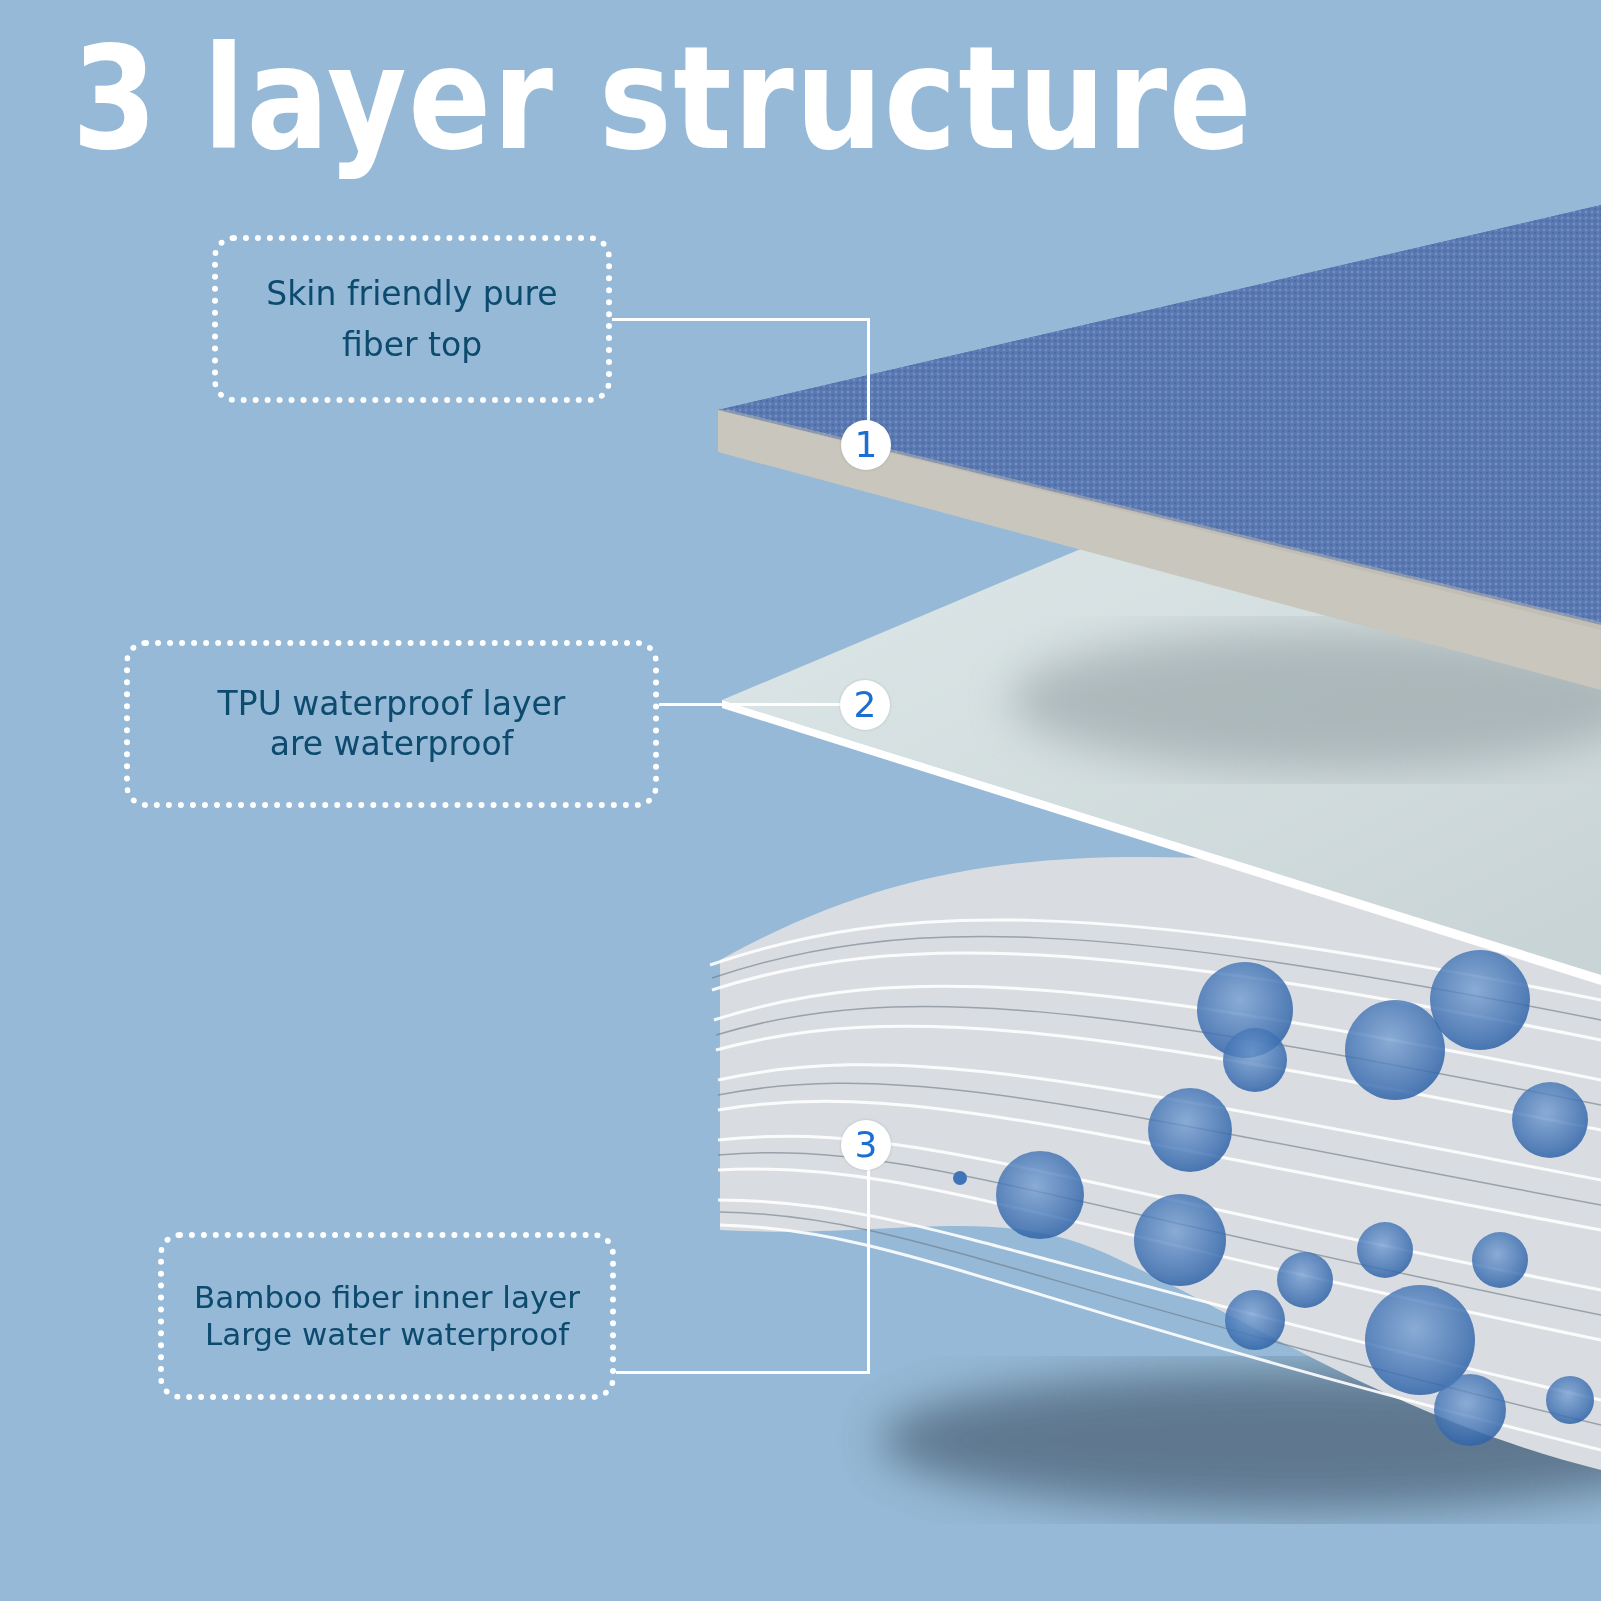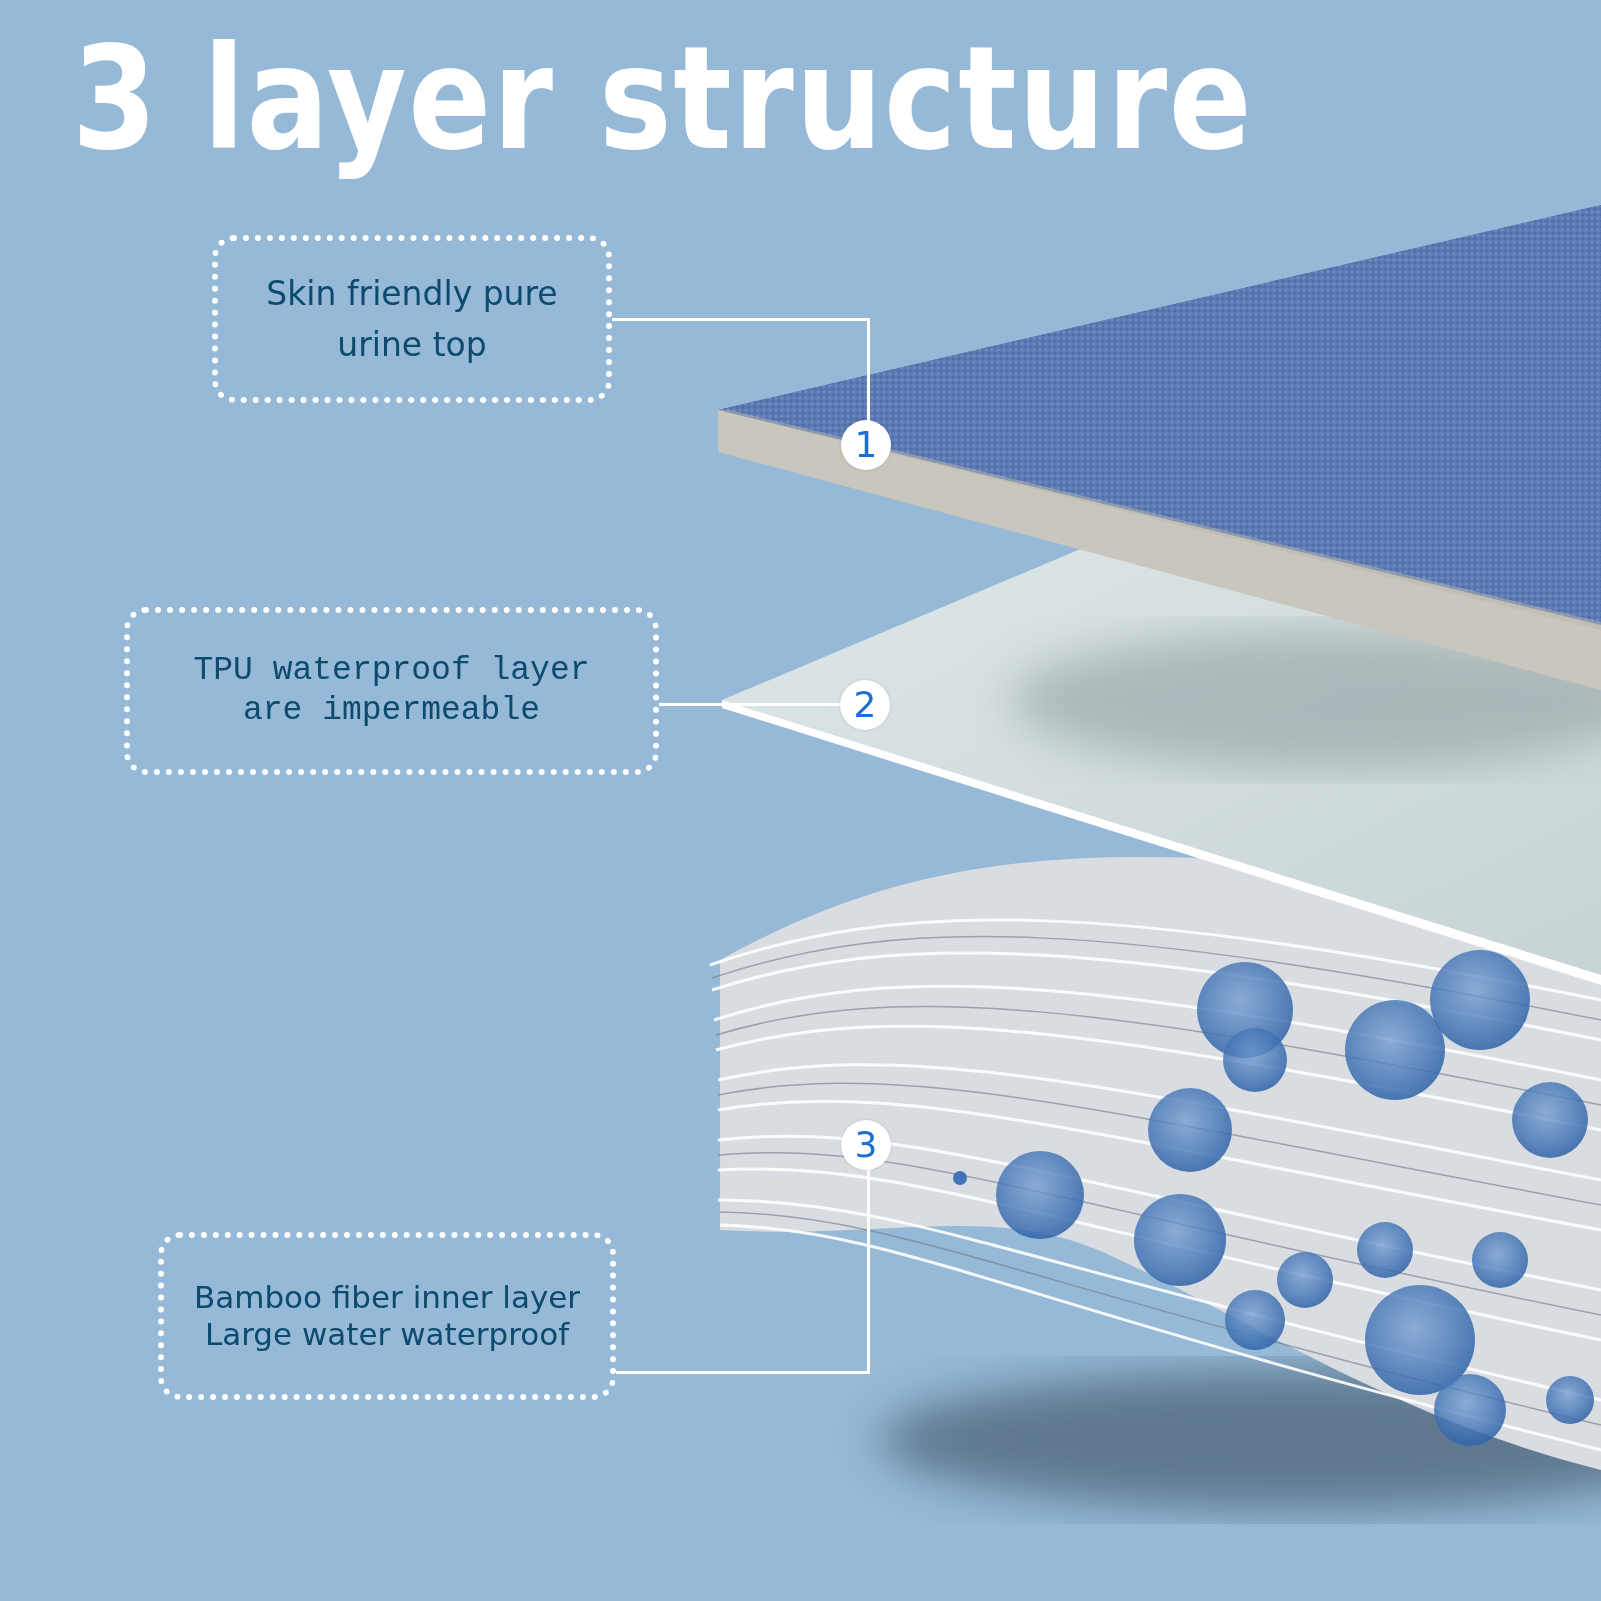--- a/index.html
+++ b/index.html
@@ -16,21 +16,21 @@
   }
   .callout {
     position: absolute; box-sizing: border-box;
     border: 6px dotted #ffffff; border-radius: 22px;
     color: #0c4a6e; text-align: right;
     font-family: "DejaVu Sans", sans-serif; font-size: 33px; line-height: 1.2;
     display: flex; flex-direction: column; justify-content: center; align-items: center;
   }
   .callout span { display: block; white-space: nowrap; }
   #c1 { left: 212px; top: 235px; width: 400px; height: 168px; line-height: 1.55; }
-  #c2 { left: 124px; top: 607px; width: 535px; height: 168px; font-family: Liberation Mono, monospace; }
+  #c2 { left: 124px; top: 640px; width: 535px; height: 168px; }
   #c3 { left: 158px; top: 1232px; width: 458px; height: 168px; font-size: 31px; }
   .line { position: absolute; background: #ffffff; }
   .marker {
     position: absolute; width: 50px; height: 50px; border-radius: 50%;
     background: #ffffff; color: #1a6fd1;
     font-family: "DejaVu Sans", sans-serif; font-size: 36px; line-height: 50px;
     text-align: center; box-shadow: 0 0 3px rgba(0,0,0,0.15); z-index: 5;
   }
   svg.art { position: absolute; left: 0; top: 0; }
 </style>
@@ -115,29 +115,29 @@
     <polygon points="718,410 1601,205 1601,625" fill="url(#weave)"></polygon>
     <polygon points="718,410 1601,625 1601,690 718,452" fill="#c9c6bd"></polygon>
     <polygon points="718,410 730,410 1601,622 1601,630" fill="#b9b6ae" opacity="0.5"></polygon>
   </g>
 </svg>
 
 <div class="title">3 layer structure</div>
 
 <div class="callout" id="c1">
   <span>Skin friendly pure</span>
-  <span>urine top</span>
+  <span>fiber top</span>
 </div>
 <div class="line" style="left:612px; top:318px; width:258px; height:3px;"></div>
 <div class="line" style="left:867px; top:318px; width:3px; height:112px;"></div>
 <div class="marker" style="left:841px; top:420px;">1</div>
 
 <div class="callout" id="c2">
   <span>TPU waterproof layer</span>
-  <span>are impermeable</span>
+  <span>are waterproof</span>
 </div>
 <div class="line" style="left:659px; top:703px; width:185px; height:3px;"></div>
 <div class="marker" style="left:840px; top:680px;">2</div>
 
 <div class="callout" id="c3">
   <span>Bamboo fiber inner layer</span>
   <span>Large water waterproof</span>
 </div>
 <div class="marker" style="left:841px; top:1120px;">3</div>
 <div class="line" style="left:867px; top:1166px; width:3px; height:208px;"></div>

